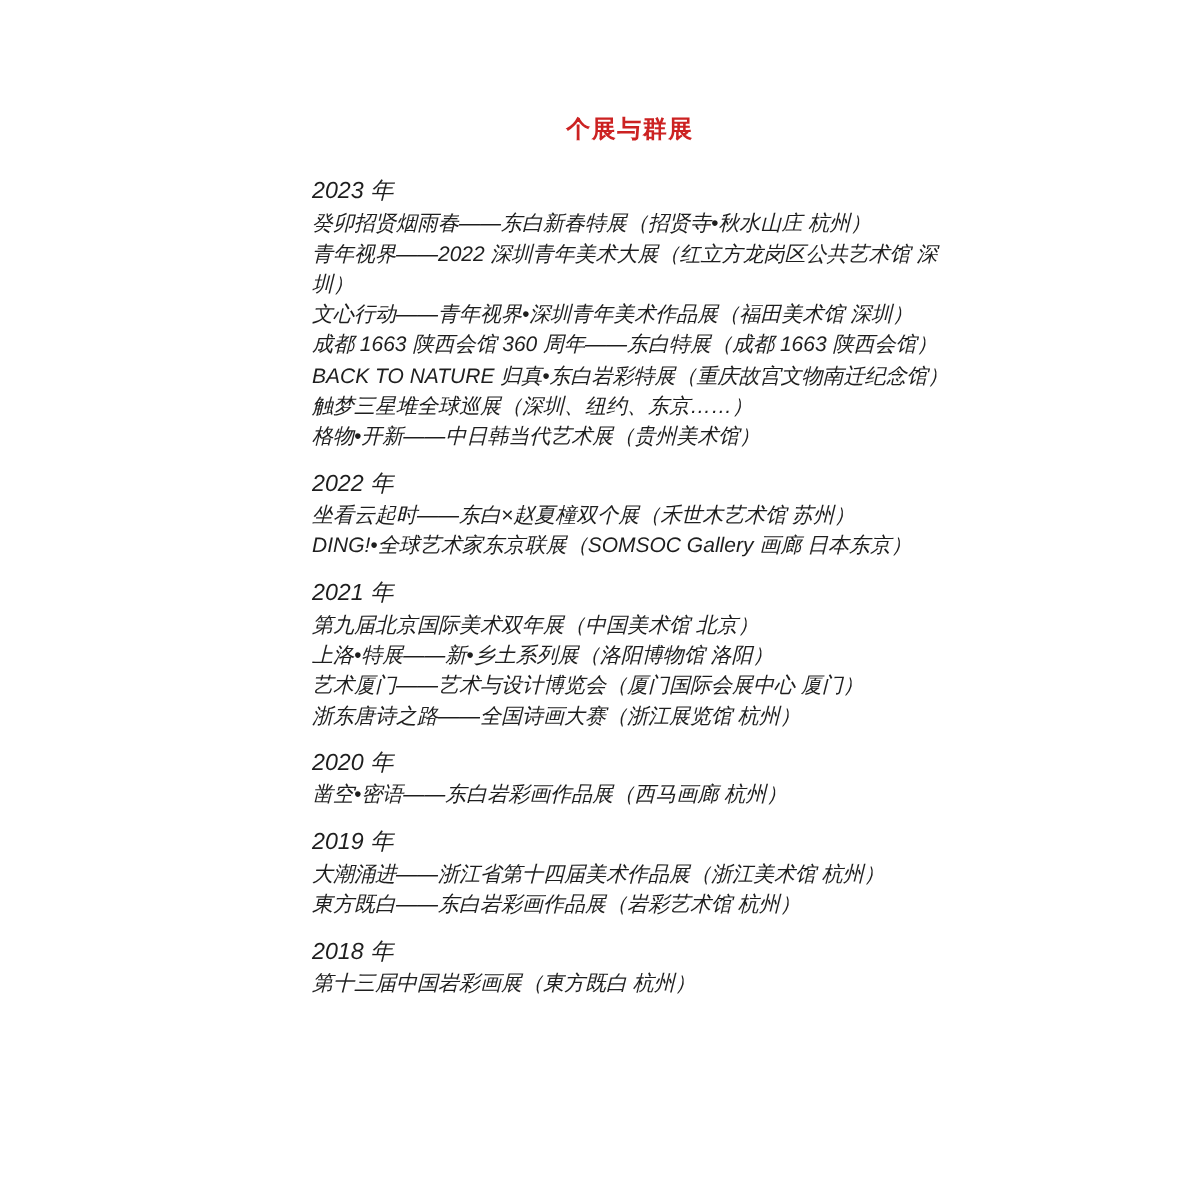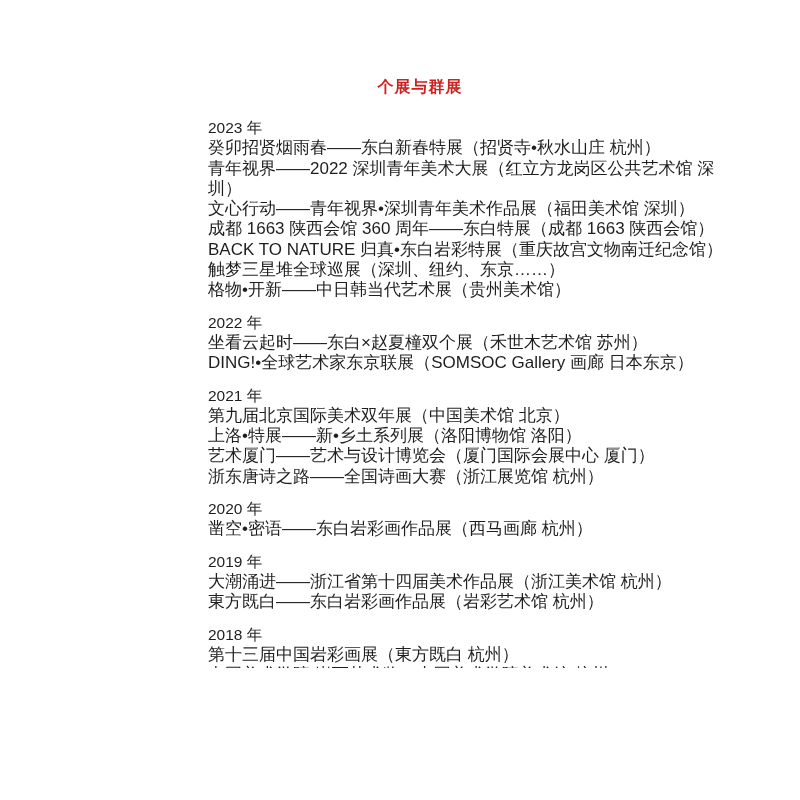--- a/index.html
+++ b/index.html
@@ -7,24 +7,24 @@
     position:relative; width:800px; height:668px; background:#ffffff;
     overflow:hidden;
     font-family:"Liberation Sans","DejaVu Sans",sans-serif;
     color:#1e1e1e;
   }
   .content { position:absolute; left:208px; top:79px; width:424px; }
   .title {
     margin:0 0 23px 0; text-align:center;
     font-size:16px; line-height:16px; font-weight:700; letter-spacing:1px;
   }
-  .section { margin-top:12px; }
+  .section { margin-top:12px;font-style:italic; }
   .section:first-child { margin-top:0; }
   .year { font-size:15.5px; line-height:20.3px; white-space:pre; }
-  .line { font-size:17px; line-height:20.3px; white-space:pre; }
+  .line { font-size:14px; line-height:20.3px; white-space:pre; }
   
   .watermark { position:absolute; left:319px; top:710px; display:flex; align-items:flex-start; z-index:5; pointer-events:none; }
   .gem { width:58px; height:82px; transform:rotate(-6deg); flex:0 0 auto; }
   .wm-text { margin-left:0px; }
   .wm-en {
     font-size:7px; line-height:8px; color:#c6c6c6; letter-spacing:1.6px;
     margin:4px 0 0 4px; white-space:nowrap;
   }
   .wm-cn {
     font-size:47px; line-height:1.08; font-weight:700; letter-spacing:7px;

